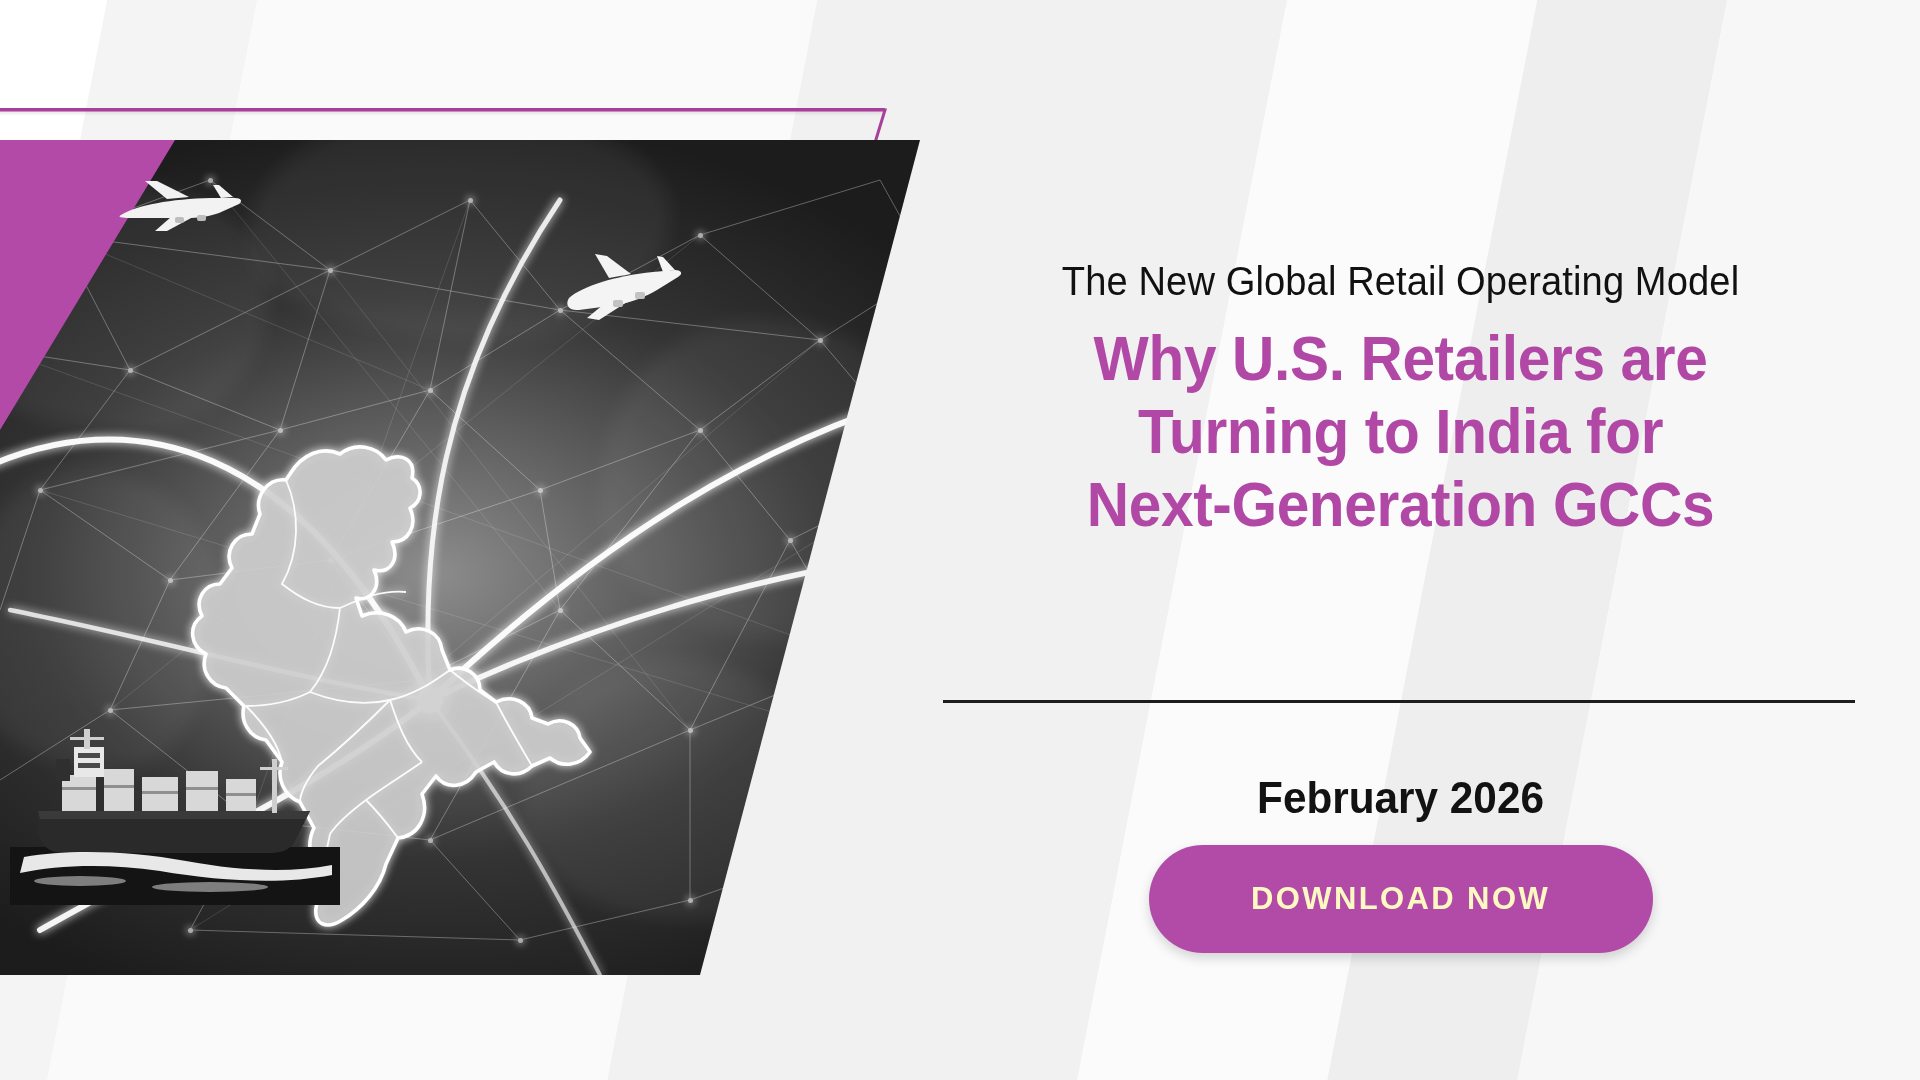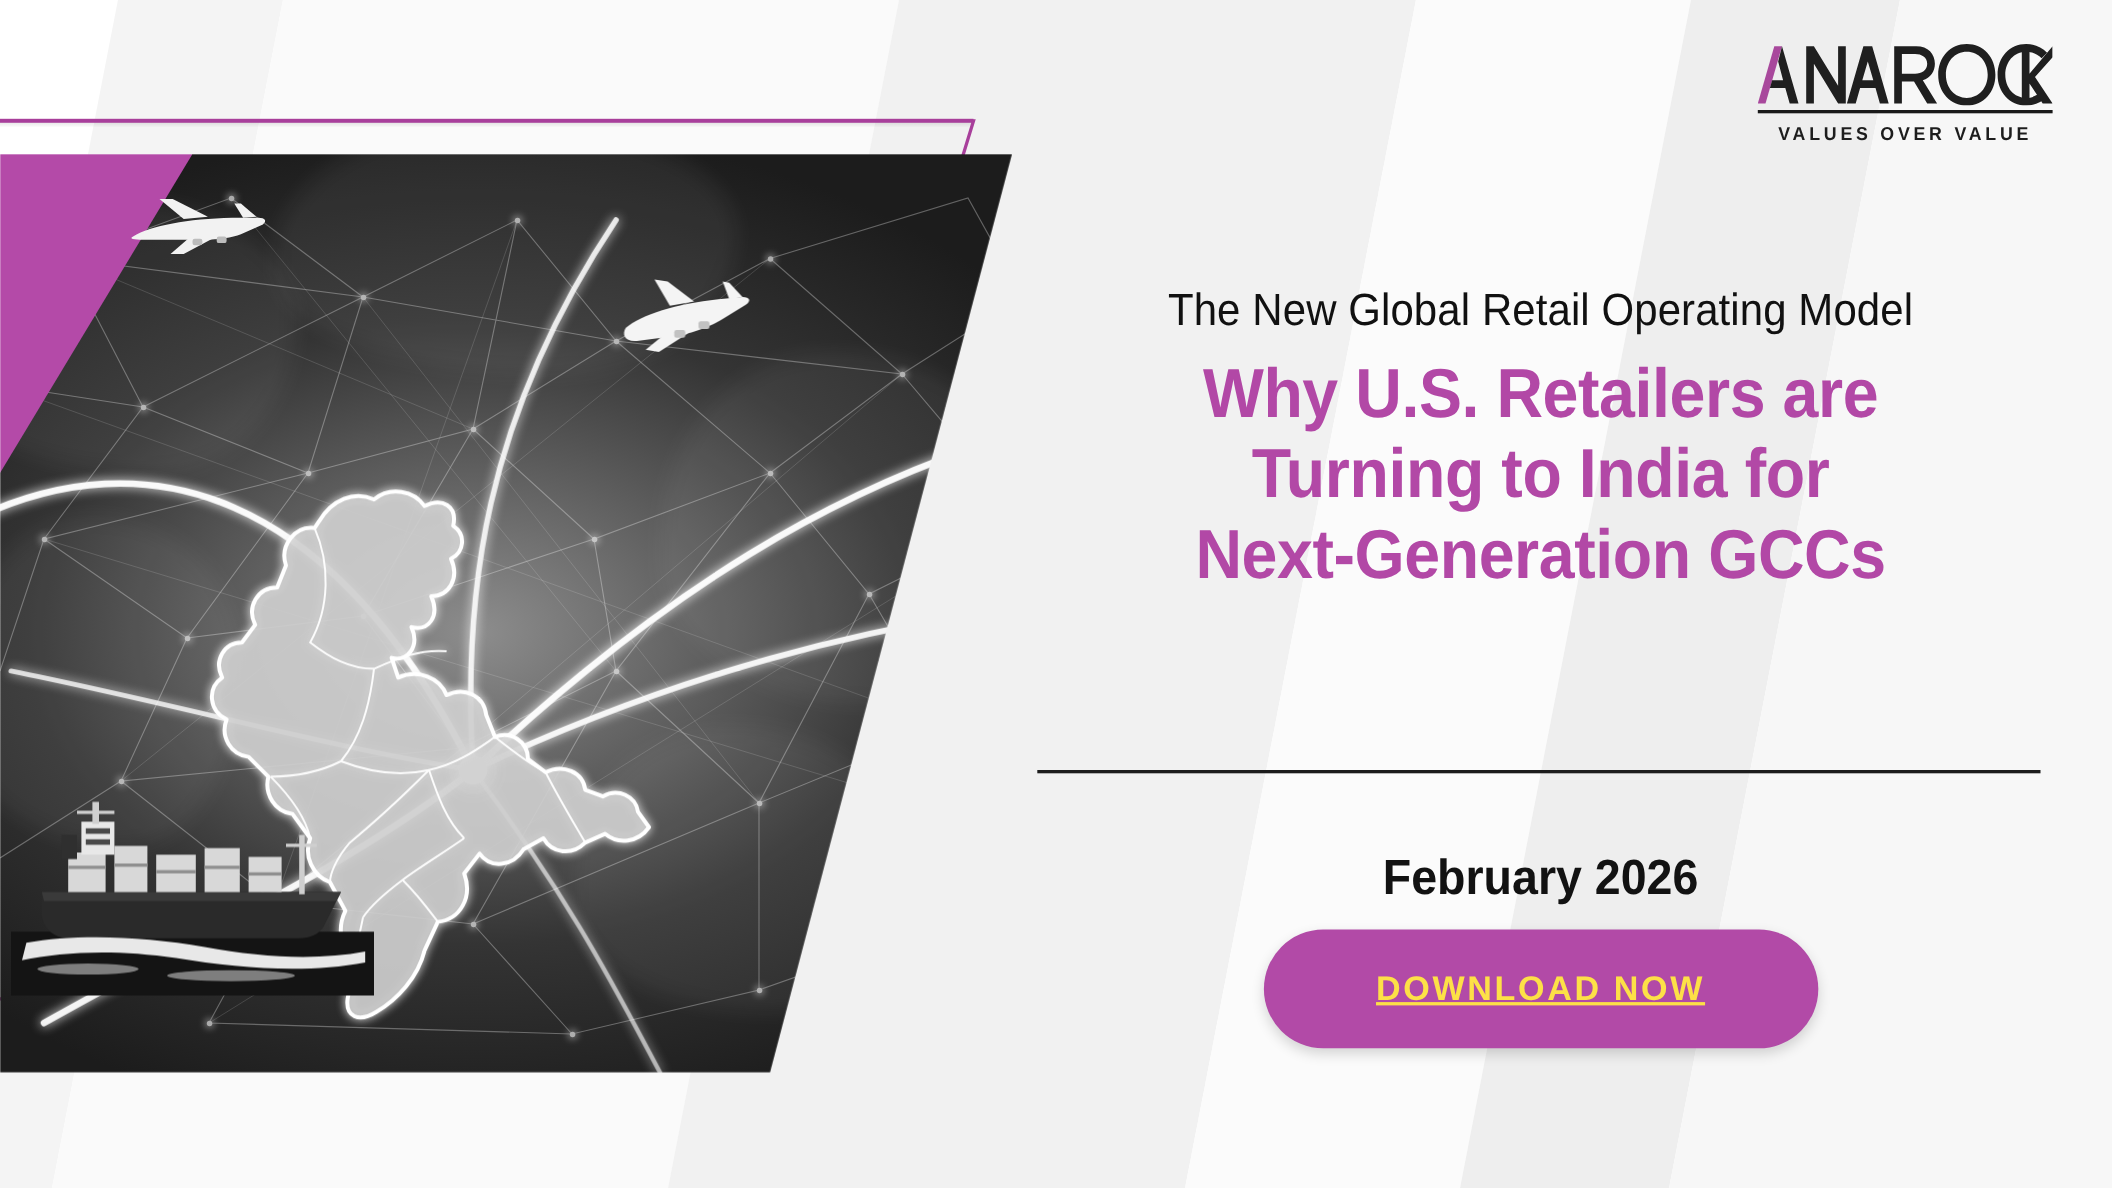--- a/index.html
+++ b/index.html
@@ -185,28 +185,27 @@
   .cta {
     position: absolute;
     left: 50%;
     top: 845px;
     transform: translateX(-50%);
     width: 504px;
     height: 108px;
     border: none;
     border-radius: 54px;
     background: #b24aa7;
-    color: #fde047;
+    color: #fef9c3;
     font-family: "Liberation Sans", sans-serif;
     font-size: 31px;
     font-weight: 700;
     letter-spacing: 2.4px;
     cursor: pointer;
     box-shadow: 0 5px 12px rgba(0,0,0,.16);
-    text-decoration: underline;
   }
 
   
   .logo {
     position: absolute;
     left: 1598px;
     top: 40px;
     width: 268px;
   }
   .logo-word { display: block; width: 268px; height: 56px; }
@@ -472,44 +471,14 @@
       <div>Next-Generation GCCs</div>
     </div>
 
     <div class="divider"></div>
 
     <div class="date">February 2026</div>
 
     <button class="cta">DOWNLOAD NOW</button>
   </div>
 
-  <div class="logo">
-    <svg class="logo-word" viewBox="0 0 268 56" fill="none">
-
-      <path d="M22 2 L7 54 L0 54 L15 2 Z" fill="#a8489c"></path>
-      <path d="M22 2 L37 54 L29 54 L25 40 L11 40 L13 33 L23 33 L18.5 16 Z" fill="#1f1f1f"></path>
-
-      <path d="M44 54 L44 2 L51 2 L73 38 L73 2 L80 2 L80 54 L73 54 L51 18 L51 54 Z" fill="#1f1f1f"></path>
-
-      <path d="M104 2 L119 54 L111 54 L107 40 L93 40 L89 54 L81 54 L96 2 Z
-               M95 33 L105 33 L100 16 Z" fill="#1f1f1f"></path>
-
-      <path d="M124 54 L124 2 L144 2 C 155 2 161 9 161 18 C 161 25 157 31 150 33
-               L163 54 L154 54 L142 34 L131 34 L131 54 Z
-               M131 9 L131 27 L143 27 C 149 27 154 24 154 18 C 154 12 149 9 143 9 Z" fill="#1f1f1f"></path>
-
-      <path d="M190 0 C 205 0 216 12 216 28 C 216 44 205 56 190 56 C 175 56 164 44 164 28
-               C 164 12 175 0 190 0 Z
-               M190 7 C 179 7 171 16 171 28 C 171 40 179 49 190 49 C 201 49 209 40 209 28
-               C 209 16 201 7 190 7 Z" fill="#1f1f1f"></path>
-
-      <path d="M245 13 C 241 9 236 7 231 7 C 220 7 212 16 212 28 C 212 40 220 49 231 49
-               C 236 49 241 47 245 43 L 250 48 C 245 53 238 56 231 56
-               C 216 56 205 44 205 28 C 205 12 216 0 231 0 C 238 0 245 3 250 8 Z" fill="#1f1f1f" transform="translate(13,0)"></path>
-
-      <path d="M240 54 L240 2 L247 2 L247 27 L268 2 L268 12 L252 30 L268 54 L268 54 L259 54
-               L245 33 L247 31 L247 54 Z" fill="#1f1f1f"></path>
-    </svg>
-    <div class="logo-rule"></div>
-    <div class="logo-tagline">VALUES OVER VALUE</div>
-  </div>
 
 </div>
 
 </body></html>

